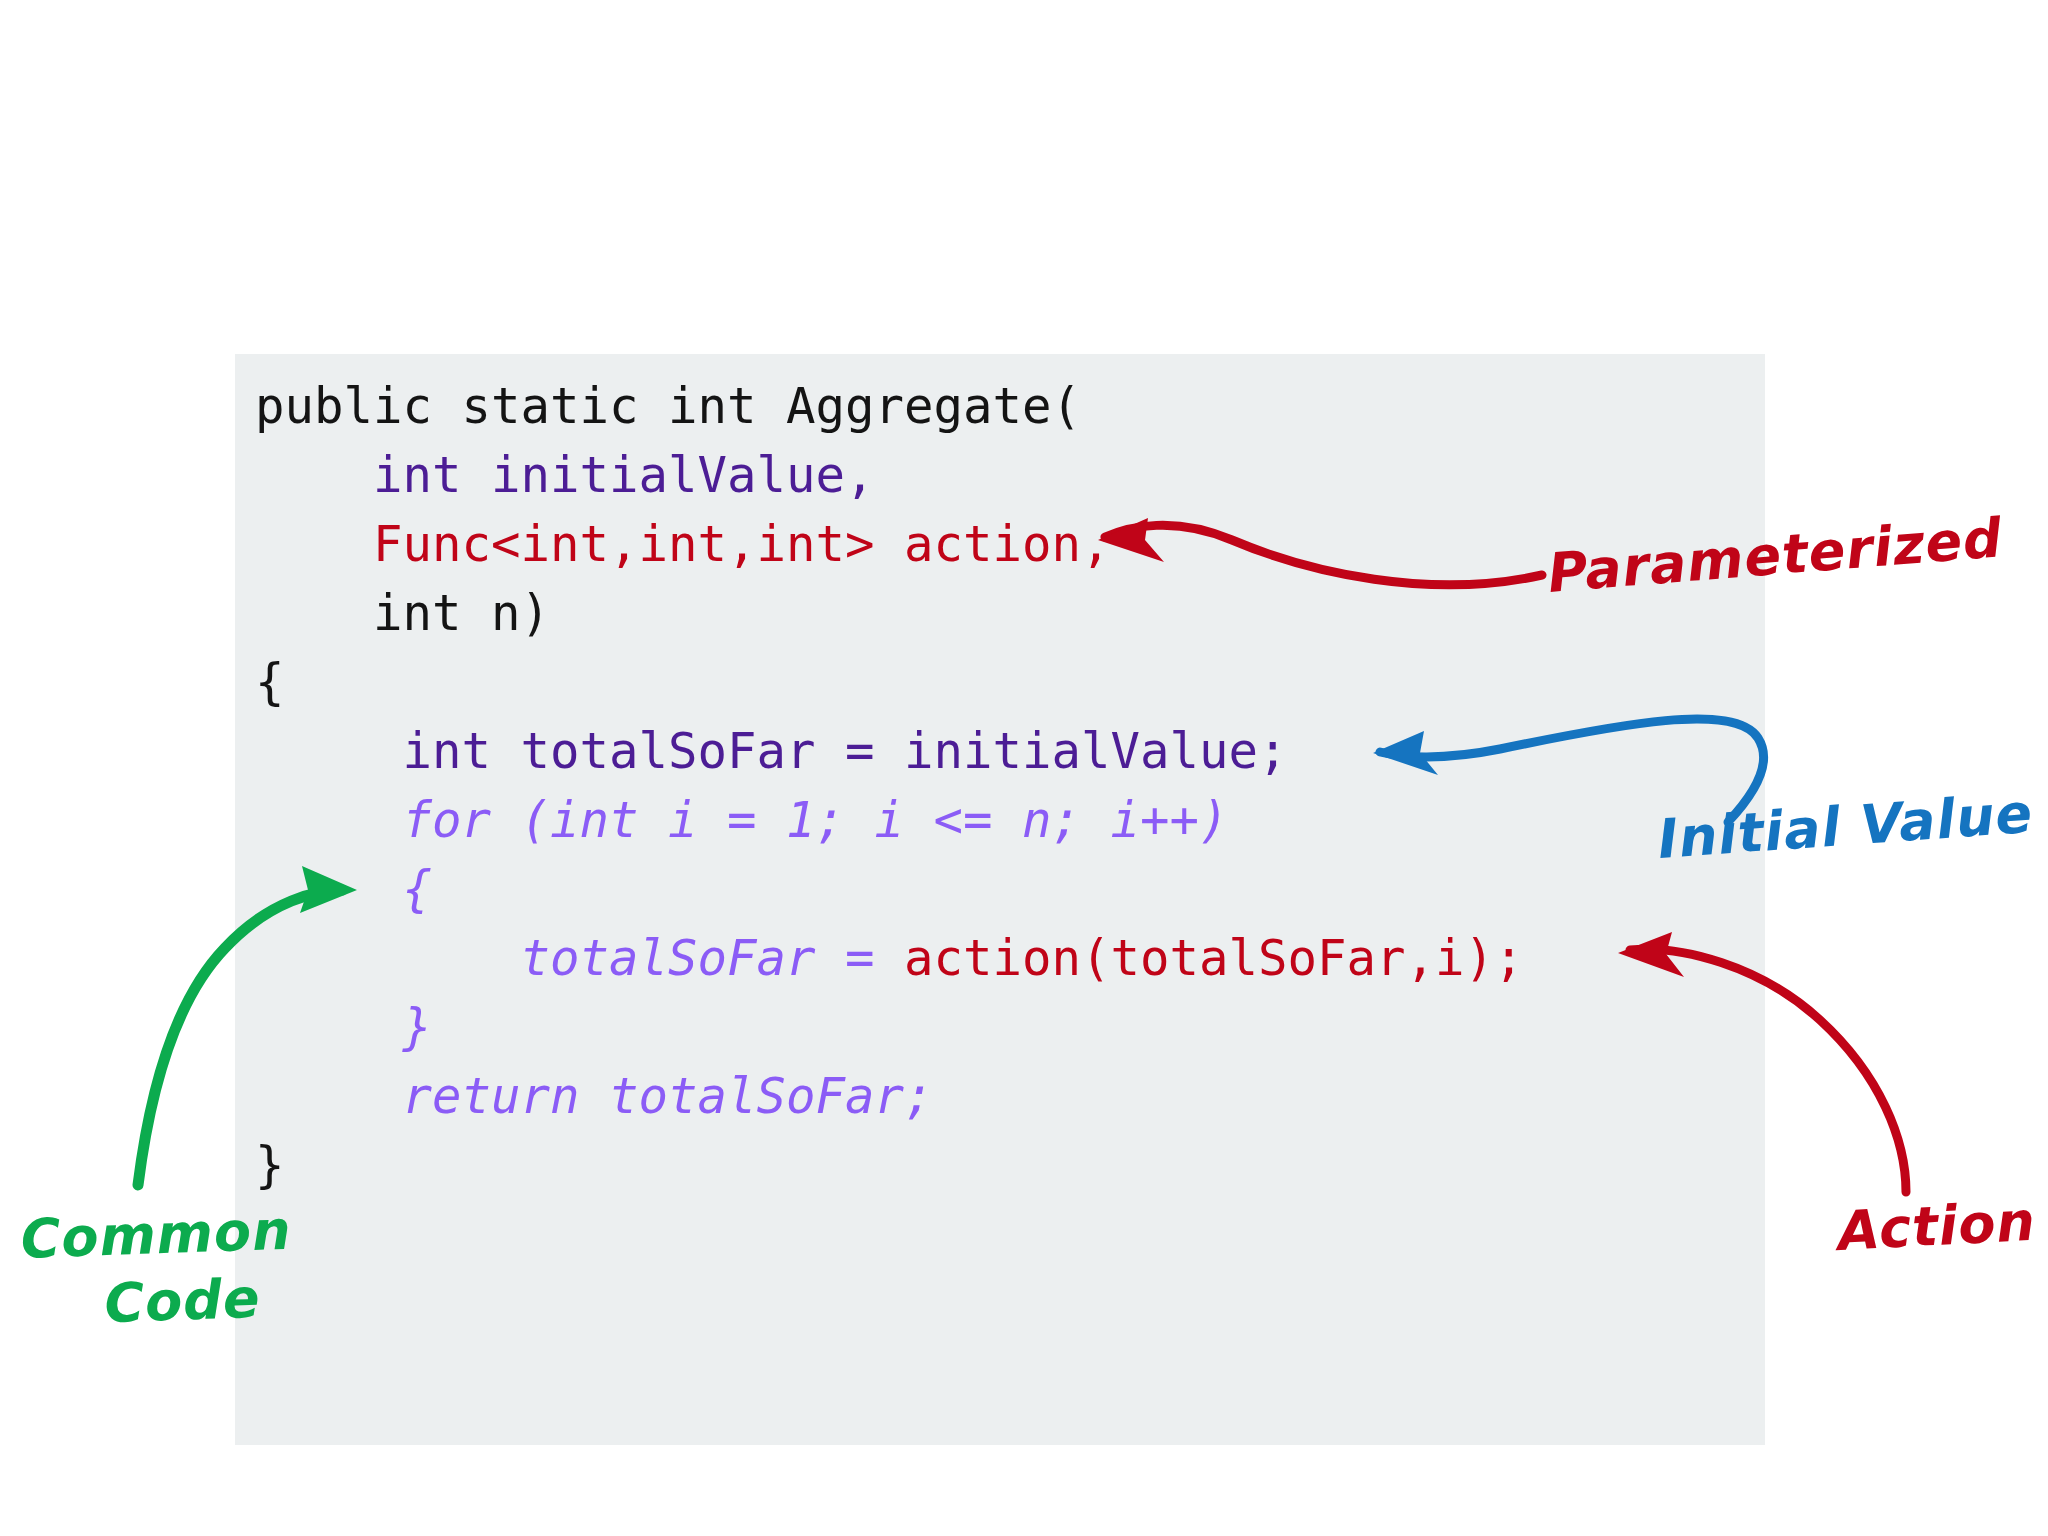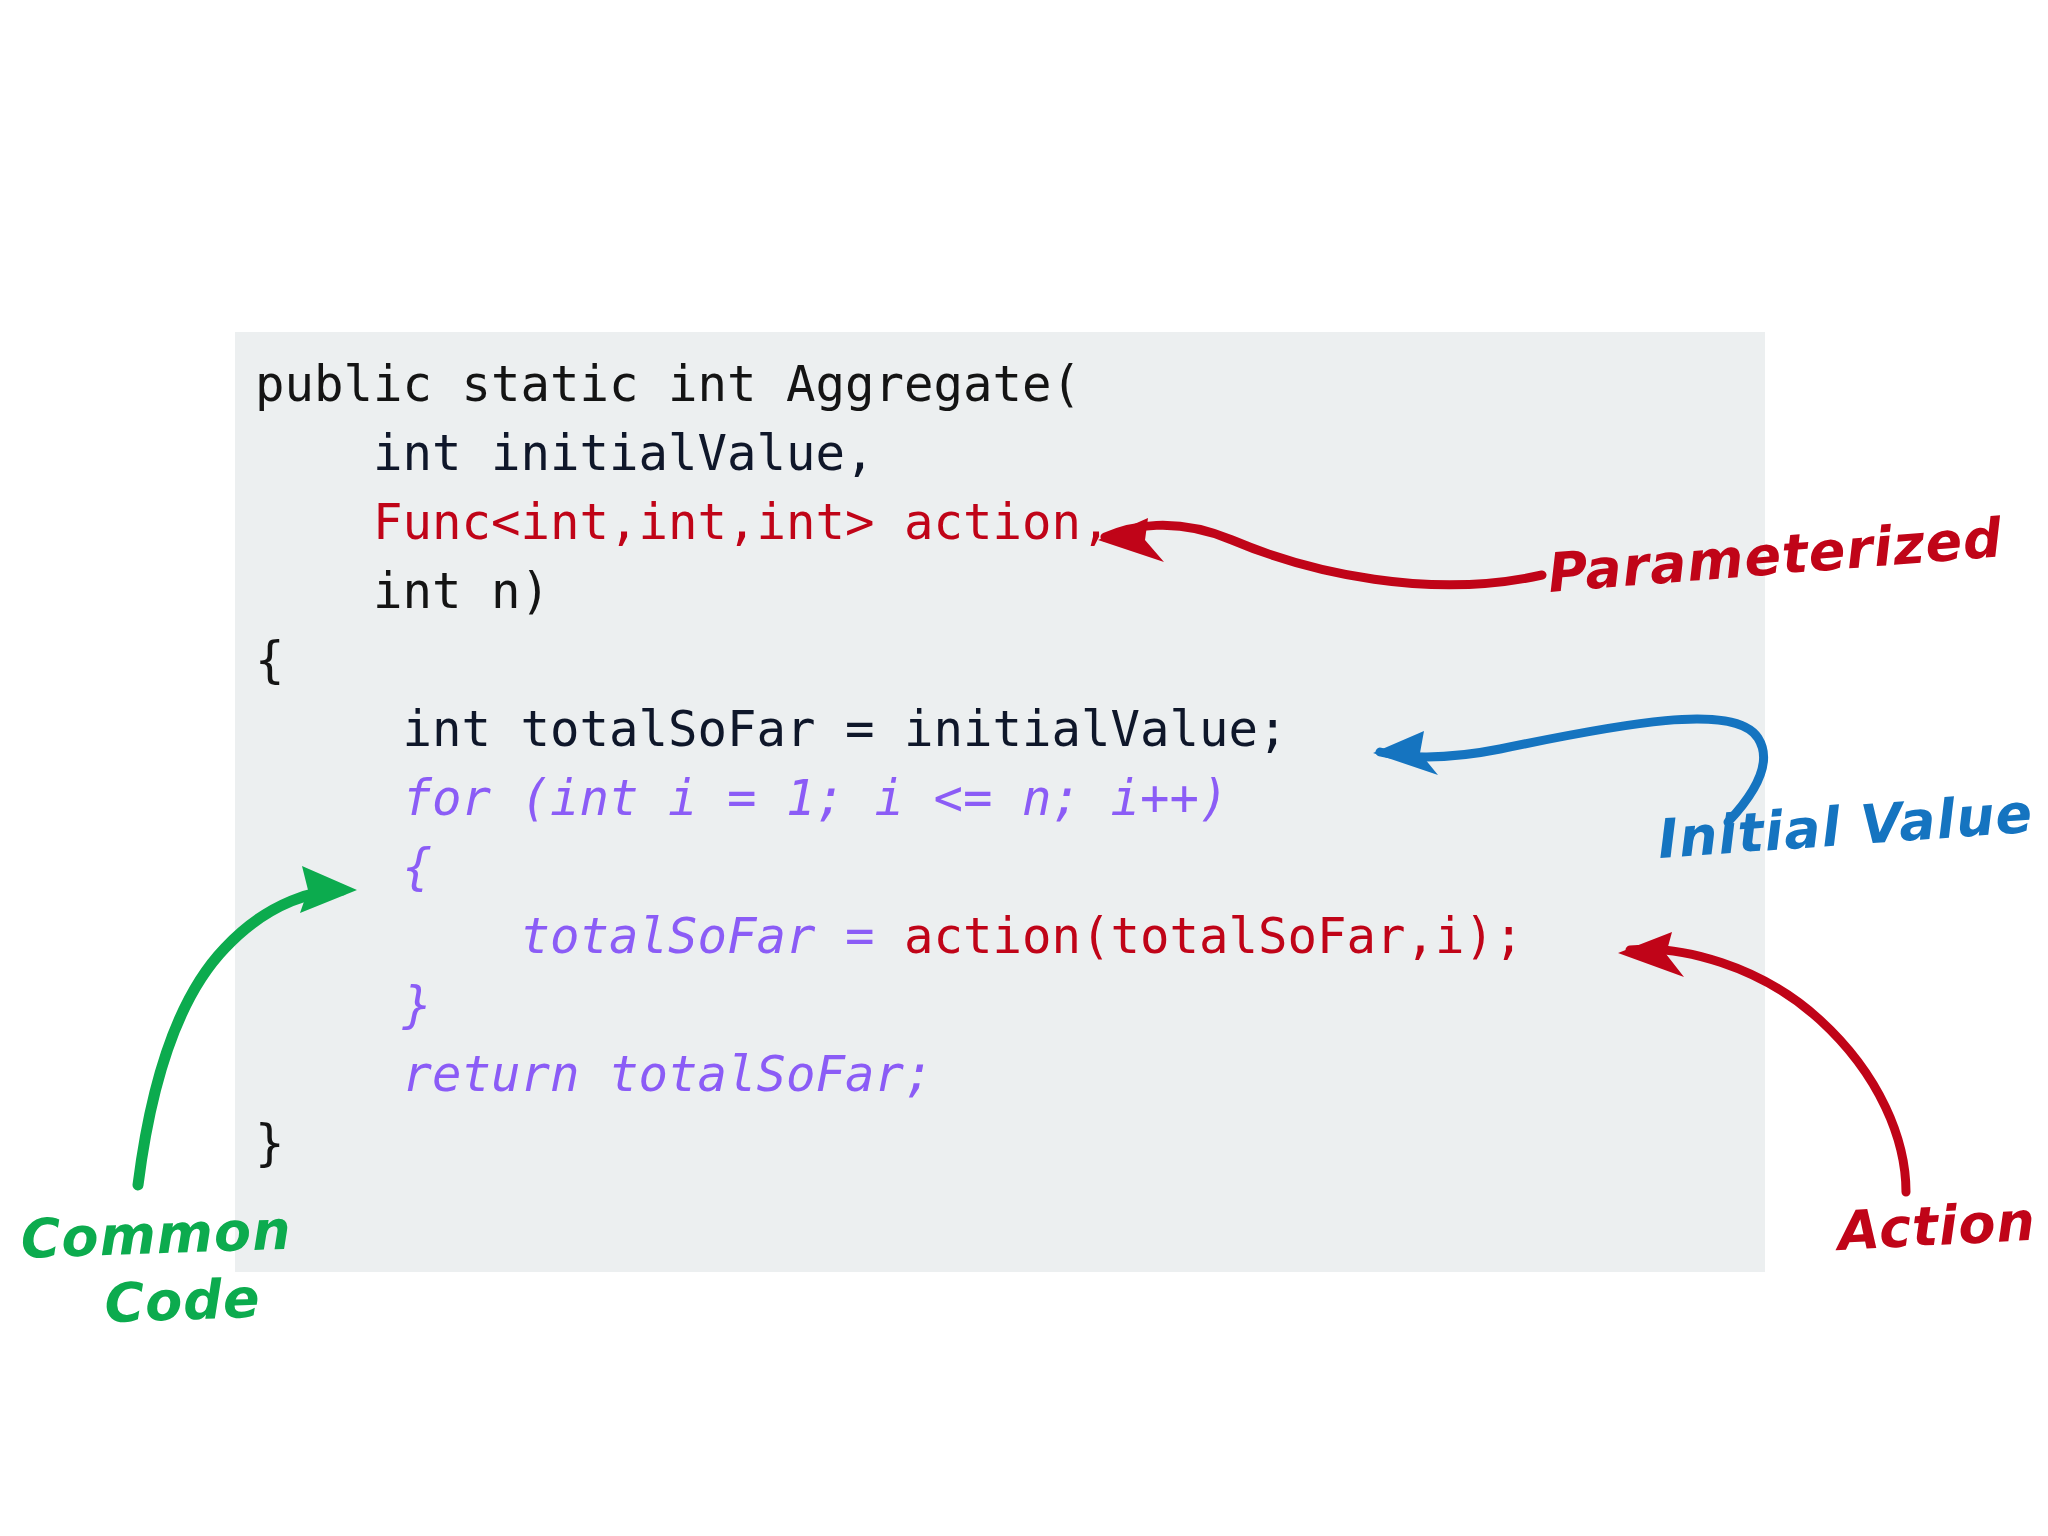--- a/index.html
+++ b/index.html
@@ -13,40 +13,40 @@
     height: 1536px;
     background: #ffffff;
     overflow: hidden;
     font-family: "DejaVu Sans Mono", monospace;
   }
 
   
   #code-panel {
     position: absolute;
     left: 235px;
-    top: 332px;
+    top: 354px;
     width: 1530px;
-    height: 940px;
+    height: 1091px;
     background: #eceff0;
   }
   #code-block {
     position: absolute;
     left: 20px;
     top: 18px;
     margin: 0;
     font-family: "DejaVu Sans Mono", monospace;
     font-size: 49px;
     line-height: 69px;
     white-space: pre;
     letter-spacing: 0px;
     color: #1a1a1a;
   }
   .ln { display: block; height: 69px; }
   .c-black { color: #141414; }
-  .c-blue  { color: #0f172a; }
+  .c-blue  { color: #4c1d95; }
   .c-red   { color: #c00418; margin-top: 37px; }
   .c-green { color: #8b5cf6; font-style: italic; }
 
   
   .hand {
     position: absolute;
     font-family: "DejaVu Sans", sans-serif;
     font-weight: bold;
     font-style: italic;
     white-space: pre;

